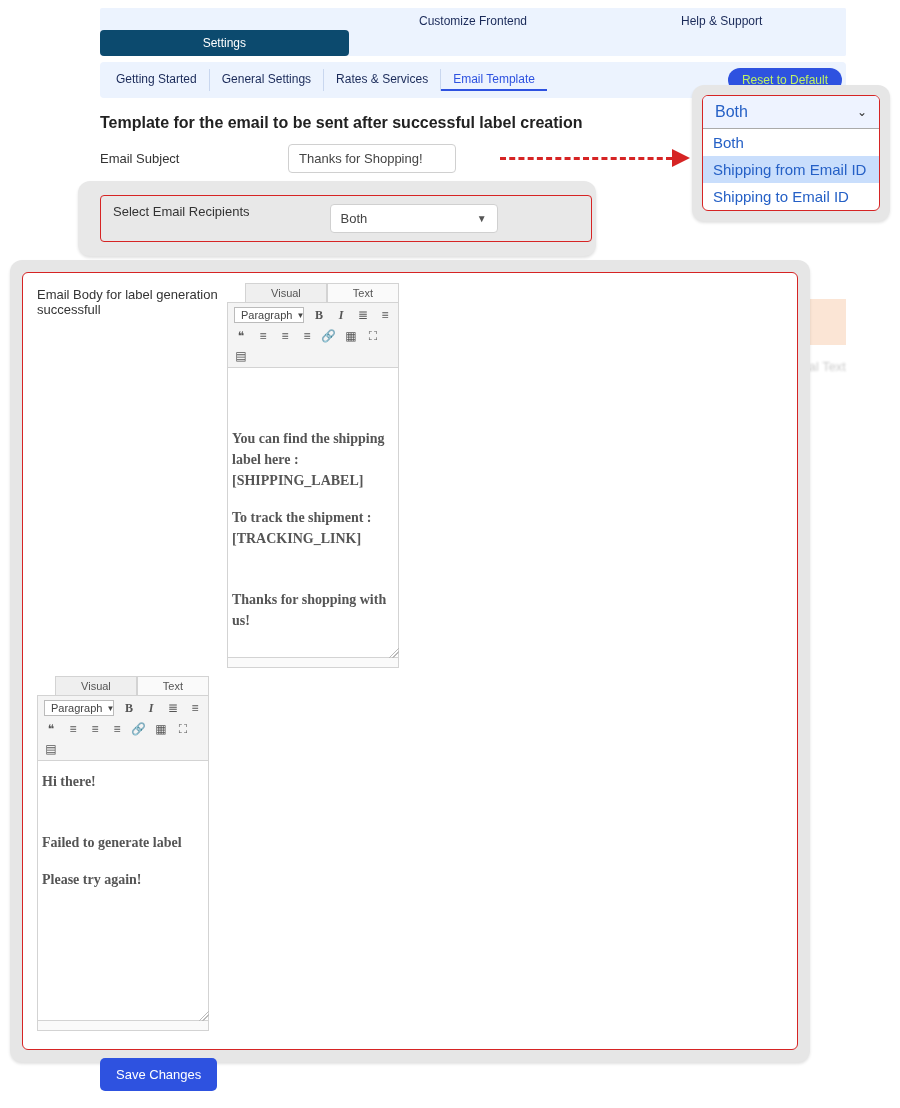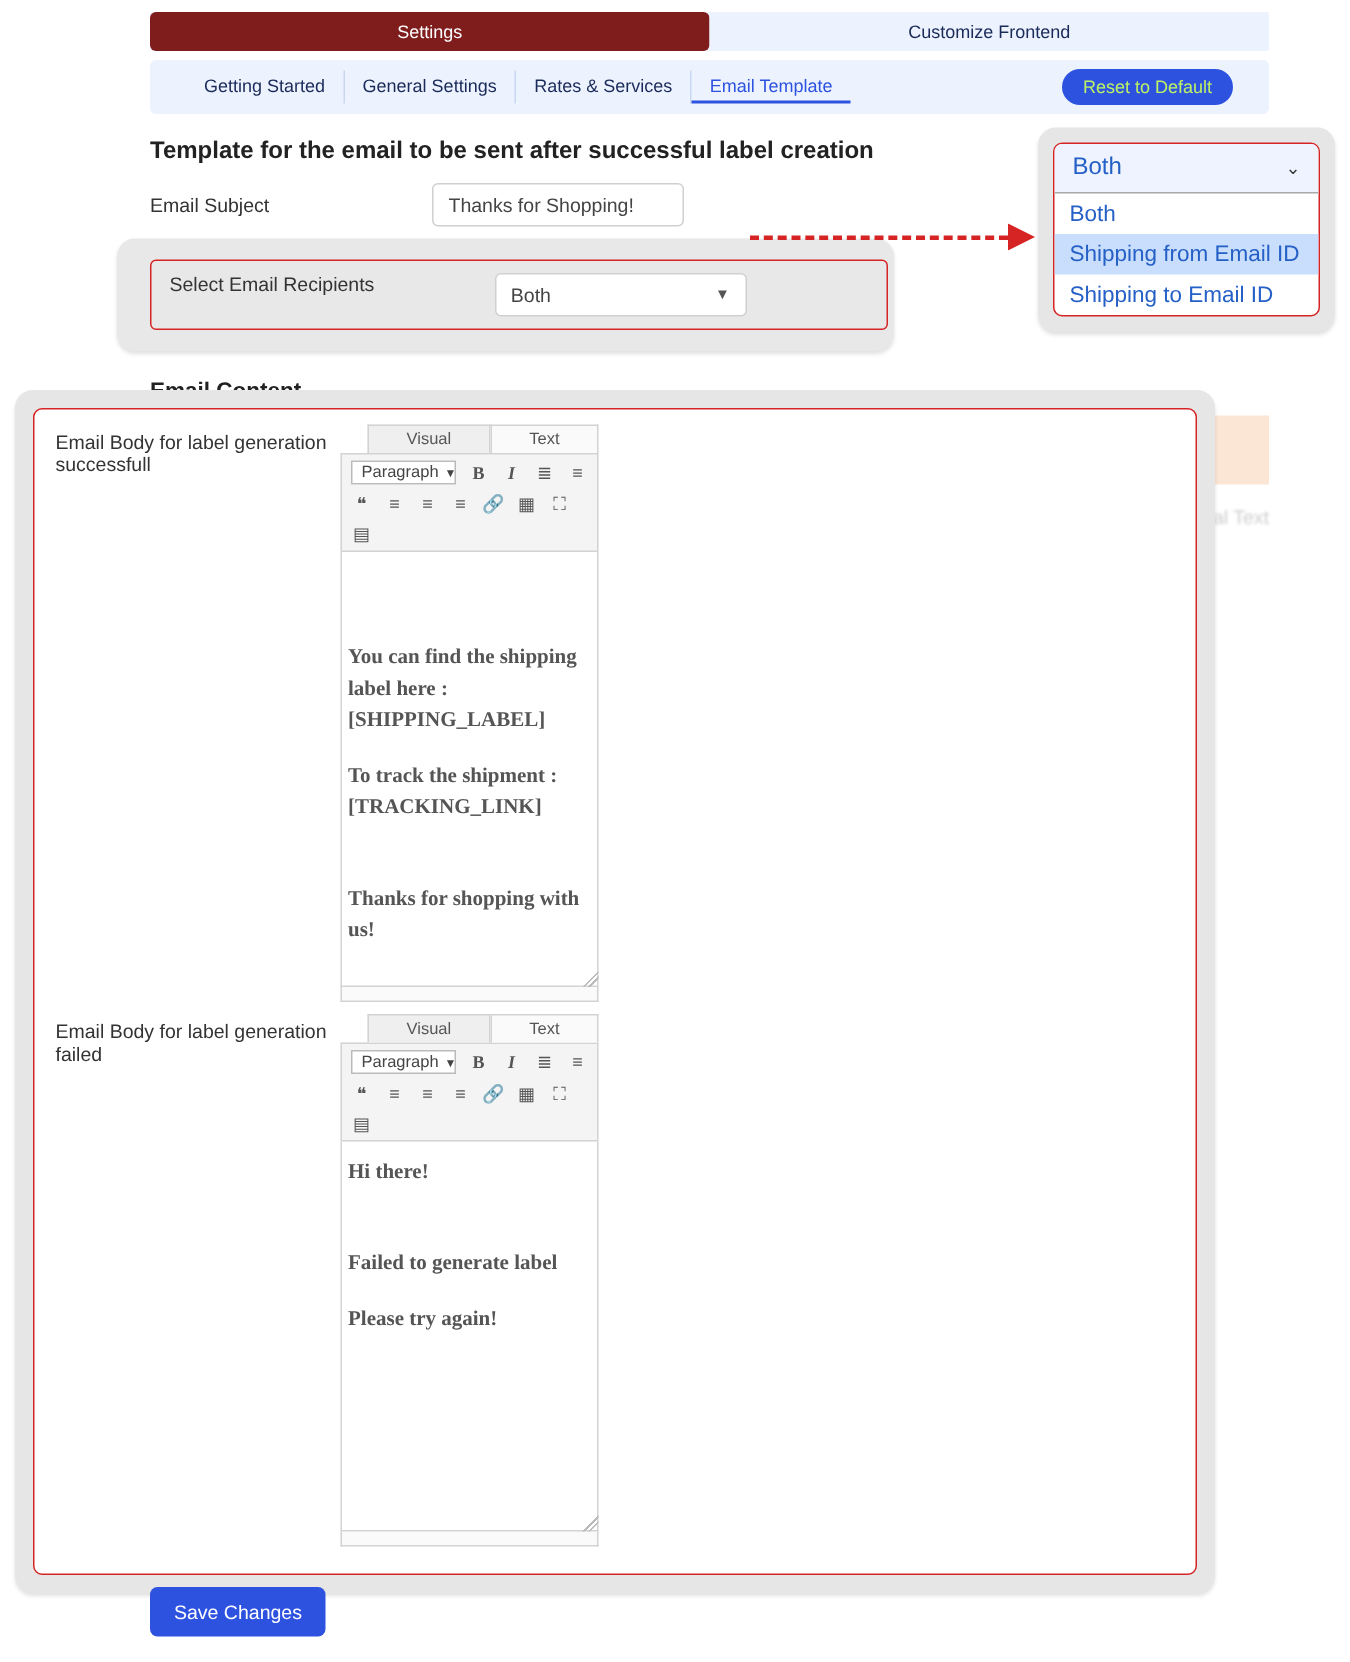--- a/index.html
+++ b/index.html
@@ -28,31 +28,32 @@
     flex: 1;
     text-align: center;
     padding: 6px 0;
     font-size: 12px;
     color: #1a2a59;
     font-weight: 500;
     background:#ecf3fe;
     cursor:pointer;
   }
   .toptab.active {
-    background:#7f1d1d;
+    background:#0c4a6e;
     color:#fff;
     border-radius:4px;
+    margin-top:22px;
   }
   .subtabs-row {
     margin-top: 6px;
     background:#ecf3fe;
     border-radius:4px;
     display:flex;
     align-items:center;
-    padding:6px 24px;
+    padding:6px 4px;
   }
   .subtabs {
     display:flex;
     gap:0;
   }
   .subtab {
     font-size:12px;
     color:#1a2a59;
     padding:3px 12px;
     border-right:1px solid #c9d7ef;
@@ -323,20 +324,21 @@
     cursor:pointer;
   }
 </style>
 </head>
 <body>
 
 <div class="main">
   <div class="toptabs">
     <div class="toptab active">Settings</div>
     <div class="toptab">Customize Frontend</div>
+    <div class="toptab">Help &amp; Support</div>
   </div>
 
   <div class="subtabs-row">
     <div class="subtabs">
       <div class="subtab">Getting Started</div>
       <div class="subtab">General Settings</div>
       <div class="subtab">Rates &amp; Services</div>
       <div class="subtab active">Email Template</div>
     </div>
     <button class="reset-btn">Reset to Default</button>
@@ -420,21 +422,20 @@
           <p style="margin-top:50px">You can find the shipping label here : [SHIPPING_LABEL]</p>
           <p>To track the shipment : [TRACKING_LINK]</p>
           <p style="margin-top:40px">Thanks for shopping with us!</p>
           <div class="ed-resize"></div>
         </div>
         <div class="ed-status"></div>
       </div>
     </div>
 
     <div class="editor-row" style="margin-top:6px">
-      <div class="editor-label">Email Body for label generation failed</div>
       <div class="editor-box">
         <div class="ed-tabs">
           <div class="ed-tab active">Visual</div>
           <div class="ed-tab">Text</div>
         </div>
         <div class="ed-toolbar">
           <div class="ed-para">
             <span>Paragraph</span>
               <span style="font-size:8px">▼</span>
           </div>

